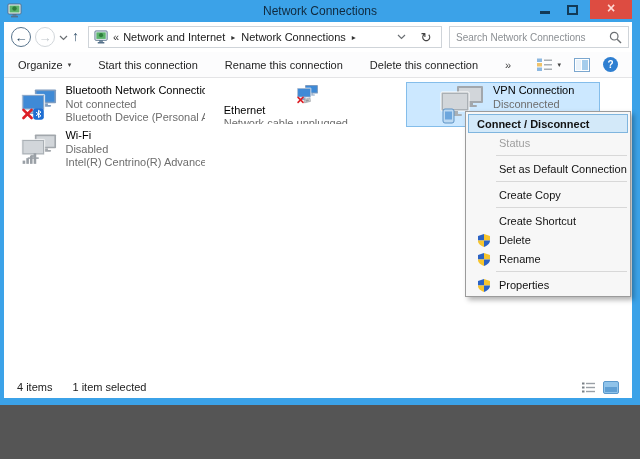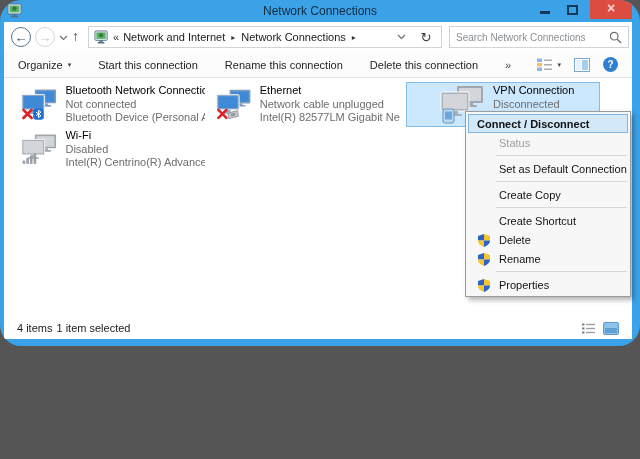--- a/index.html
+++ b/index.html
@@ -1,18 +1,18 @@
 <!DOCTYPE html>
 <html><head>
 <meta charset="utf-8">
 <style>
   * { margin:0; padding:0; box-sizing:border-box; }
   body { background:#555; font-family:"Liberation Sans","DejaVu Sans",sans-serif; }
-  #win { position:relative; width:640px; height:346px; background:#3ba2e8; overflow:hidden;
-         font-family:"Liberation Sans","DejaVu Sans",sans-serif;border-radius:21px; }
+  #win { position:relative; width:640px; height:405px; background:#3ba2e8; overflow:hidden;
+         font-family:"Liberation Sans","DejaVu Sans",sans-serif; }
 
   
   .titlebar { position:absolute; left:0; top:0; right:0; height:22px; }
   .app-icon { position:absolute; left:7px; top:3px; width:16px; height:16px; }
   .title { position:absolute; left:0; right:0; top:0; height:22px; line-height:22px;
            text-align:center; font-size:12px; color:#10293d; }
   .win-min { position:absolute; right:90px; top:11px; width:10px; height:3px; background:#123a57; }
   .win-max { position:absolute; right:62px; top:5px; width:11px; height:10px; border:2px solid #123a57; }
   .win-close { position:absolute; right:8px; top:0; width:42px; height:19px; background:#dd4c41;
                color:#ffd9d4; text-align:center; line-height:17px; font-size:14px; font-weight:bold;
@@ -59,39 +59,39 @@
               font-size:10px; font-weight:bold; text-align:center; line-height:15px; }
 
   
   .tile { position:absolute; width:194px; height:45px; display:flex; align-items:center;
           padding:2px 4px; border:1px solid transparent; }
   .tile.selected { background:#cce8ff; border-color:#84bdea;padding-left:33px; }
   .tile-text { margin-left:7px; font-size:11px; line-height:13.5px; overflow:hidden; white-space:nowrap; }
   .tile-name { color:#000; }
   .tile-sub { color:#6d6d6d; }
   #tile-bt  { left:12px;  top:60px; }
-  #tile-eth { left:207px; top:60px; }
+  #tile-eth { left:207px; top:60px;flex-direction:column; }
   #tile-vpn { left:402px; top:60px; }
   #tile-wifi{ left:12px;  top:105px; }
 
   
   .menu { position:absolute; left:461px; top:89px; width:166px; background:#f7f7f7;
           border:1px solid #9b9b9b; box-shadow:3px 3px 5px rgba(0,0,0,0.3);
           padding:2px 0; z-index:20; }
   .mi { height:19px; display:flex; align-items:center; font-size:11px; color:#121212;
         position:relative; padding-left:30px; margin:0 2px; border:1px solid transparent; }
   .mi.hl { background:#d3e9f9; border-color:#7fb5de; font-weight:bold;padding-left:8px; }
   .mi.dis { color:#9e9e9e; }
   .mi-icon { position:absolute; left:8px; top:2px; width:14px; height:15px; }
   .msep { height:1px; background:#d8d8d8; margin:3px 3px 3px 30px; }
 
   
   .statusbar { position:absolute; left:0; right:0; bottom:0; height:22px; background:#fff;
                display:flex; align-items:center; padding:0 13px; font-size:11px; color:#222; }
-  .sb-count { margin-right:4px;text-align:right; }
+  .sb-count { margin-right:20px;text-align:right; }
   .sb-right { margin-left:auto; display:flex; align-items:center; gap:7px; }
 </style>
 </head>
 <body>
 
 <div id="win">
 
   <div class="titlebar">
     <svg class="app-icon" viewBox="0 0 16 16">
       <rect x="1" y="1" width="13" height="10" rx="1" fill="#eef3f8" stroke="#55718a" stroke-width="1"></rect>

